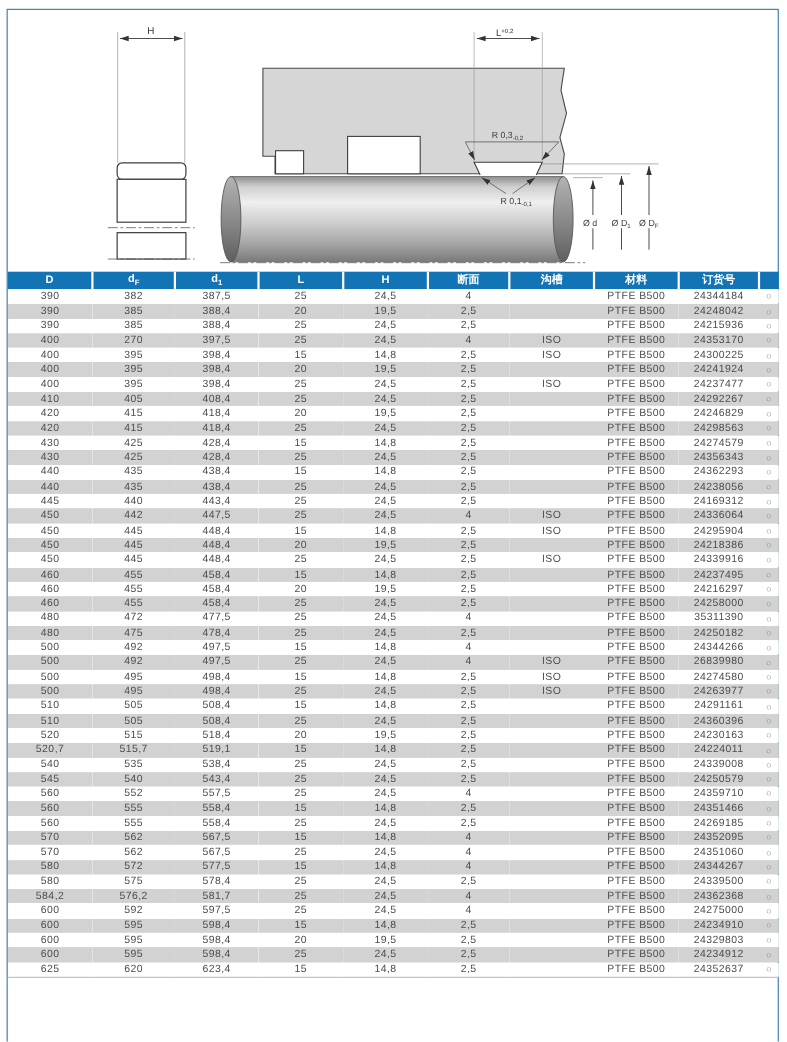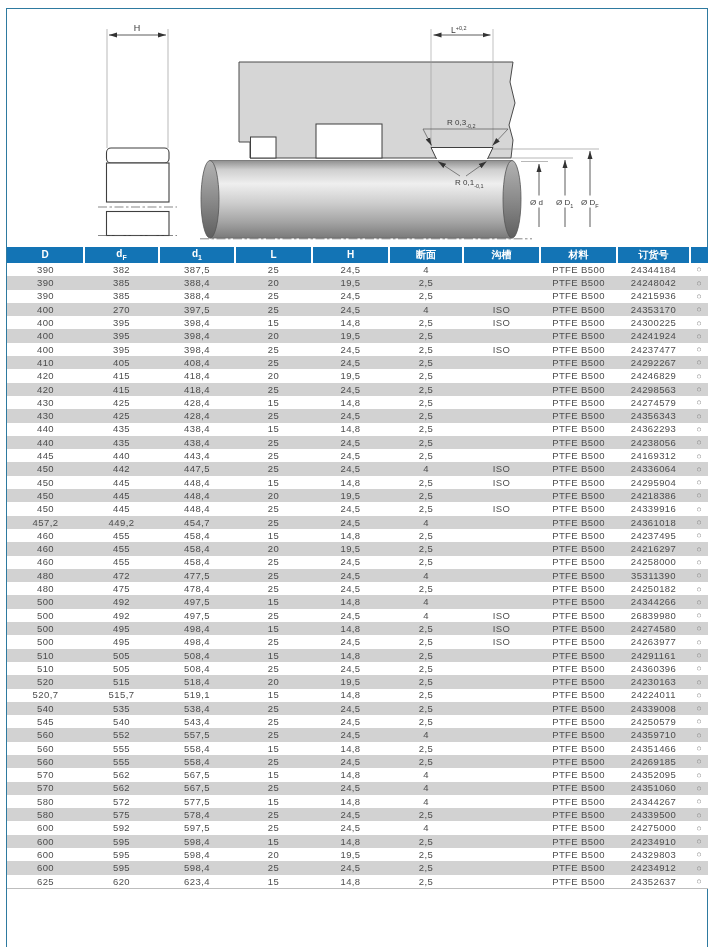--- a/index.html
+++ b/index.html
@@ -378,32 +378,20 @@
             <td>448,4</td>
             <td>25</td>
             <td>24,5</td>
             <td>2,5</td>
             <td>ISO</td>
             <td>PTFE B500</td>
             <td>24339916</td>
             <td class="circle">○</td>
           </tr>
           <tr>
-            <td>457,2</td>
-            <td>449,2</td>
-            <td>454,7</td>
-            <td>25</td>
-            <td>24,5</td>
-            <td>4</td>
-            <td></td>
-            <td>PTFE B500</td>
-            <td>24361018</td>
-            <td class="circle">○</td>
-          </tr>
-          <tr>
             <td>460</td>
             <td>455</td>
             <td>458,4</td>
             <td>15</td>
             <td>14,8</td>
             <td>2,5</td>
             <td></td>
             <td>PTFE B500</td>
             <td>24237495</td>
             <td class="circle">○</td>
@@ -654,20 +642,32 @@
             <td>578,4</td>
             <td>25</td>
             <td>24,5</td>
             <td>2,5</td>
             <td></td>
             <td>PTFE B500</td>
             <td>24339500</td>
             <td class="circle">○</td>
           </tr>
           <tr>
+            <td>584,2</td>
+            <td>576,2</td>
+            <td>581,7</td>
+            <td>25</td>
+            <td>24,5</td>
+            <td>4</td>
+            <td></td>
+            <td>PTFE B500</td>
+            <td>24362368</td>
+            <td class="circle">○</td>
+          </tr>
+          <tr>
             <td>600</td>
             <td>592</td>
             <td>597,5</td>
             <td>25</td>
             <td>24,5</td>
             <td>4</td>
             <td></td>
             <td>PTFE B500</td>
             <td>24275000</td>
             <td class="circle">○</td>

